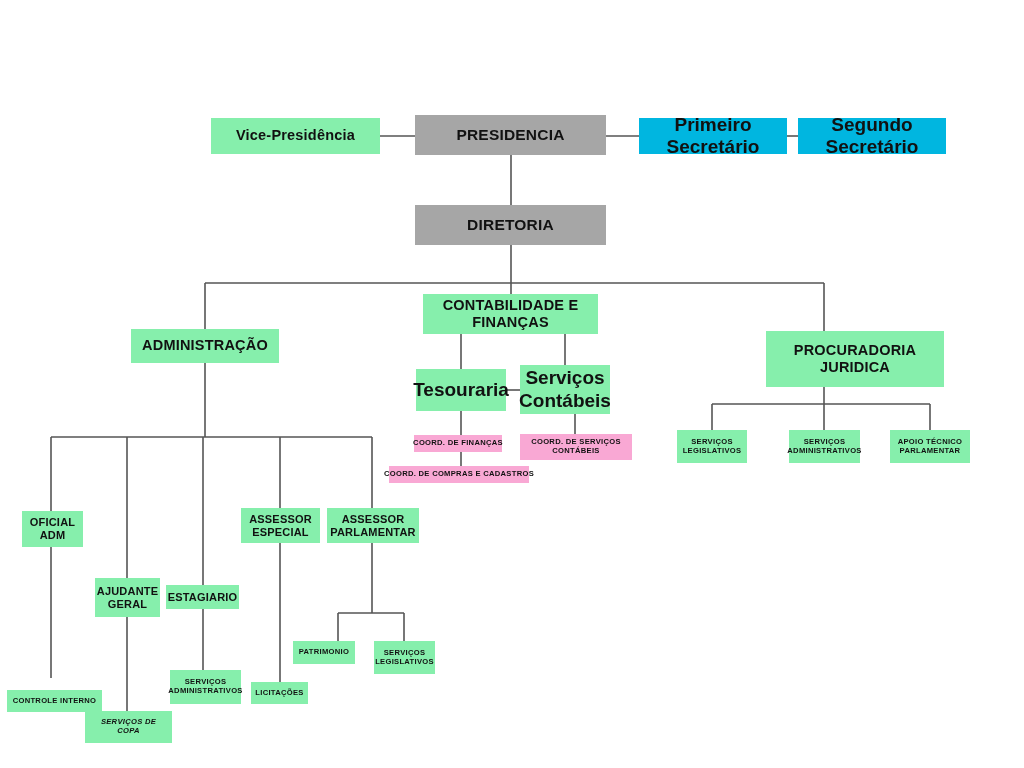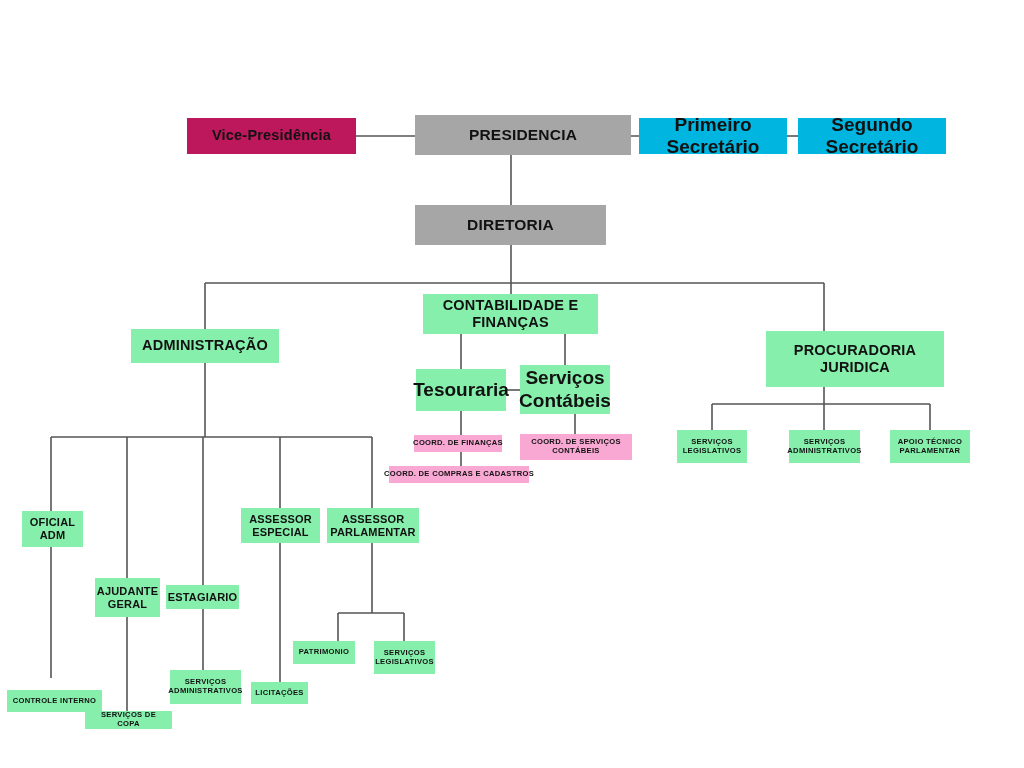--- a/index.html
+++ b/index.html
@@ -35,21 +35,21 @@
     justify-content: center;
     text-align: center;
     box-sizing: border-box;
     color: #111111;
     font-weight: bold;
     line-height: 1.18;
     padding: 2px 4px;
     white-space: pre-line;
   }
   .gray   { background: #a6a6a6; }
-  .cyan   { background: #be185d; }
+  .cyan   { background: #86efac; margin-left: 24px; }
   .cyan2  { background: #00b6e0; }
   .green  { background: #86efac; }
   .blue   { background: #f9a8d4; }
   .t18 { font-size: 15.5px; letter-spacing: .2px; }
   .t16 { font-size: 14.5px; letter-spacing: .2px; }
   .t14 { font-size: 19px; }
   .t12 { font-size: 11px; letter-spacing: .2px; }
   .t9  { font-size: 7.6px; letter-spacing: .3px; }
   .overflowtext { white-space: nowrap; }
 </style>
@@ -101,21 +101,21 @@
     <line x1="280" y1="543" x2="280" y2="682"></line>
 
     <line x1="372" y1="543" x2="372" y2="613"></line>
     <line x1="338" y1="613" x2="404" y2="613"></line>
     <line x1="338" y1="613" x2="338" y2="641"></line>
     <line x1="404" y1="613" x2="404" y2="641"></line>
   </svg>
 
   <div id="nodes">
       <div class="node cyan t16" style="left: 187px; top: 118px; width: 169px; height: 36px;">Vice-Presidência</div>
-      <div class="node gray t18" style="left: 415px; top: 115px; width: 216px; height: 40px;">PRESIDENCIA</div>
+      <div class="node gray t18" style="left: 415px; top: 115px; width: 191px; height: 40px;">PRESIDENCIA</div>
       <div class="node cyan2 t14" style="left: 639px; top: 118px; width: 148px; height: 36px;">Primeiro Secretário</div>
       <div class="node cyan2 t14" style="left: 798px; top: 118px; width: 148px; height: 36px;">Segundo Secretário</div>
       <div class="node gray t18" style="left: 415px; top: 205px; width: 191px; height: 40px;">DIRETORIA</div>
       <div class="node green t16" style="left: 131px; top: 329px; width: 148px; height: 34px;">ADMINISTRAÇÃO</div>
       <div class="node green t16" style="left: 423px; top: 294px; width: 175px; height: 40px;">CONTABILIDADE E
 FINANÇAS</div>
       <div class="node green t16" style="left: 766px; top: 331px; width: 178px; height: 56px;">PROCURADORIA
 JURIDICA</div>
       <div class="node green t14" style="left: 416px; top: 369px; width: 90px; height: 42px;">Tesouraria</div>
       <div class="node green t14" style="left: 520px; top: 365px; width: 90px; height: 49px;">Serviços
@@ -133,21 +133,21 @@
       <div class="node green t12" style="left: 22px; top: 511px; width: 61px; height: 36px;">OFICIAL
 ADM</div>
       <div class="node green t12" style="left: 95px; top: 578px; width: 65px; height: 39px;">AJUDANTE
 GERAL</div>
       <div class="node green t12" style="left: 166px; top: 585px; width: 73px; height: 24px;">ESTAGIARIO</div>
       <div class="node green t12" style="left: 241px; top: 508px; width: 79px; height: 35px;">ASSESSOR
 ESPECIAL</div>
       <div class="node green t12" style="left: 327px; top: 508px; width: 92px; height: 35px;">ASSESSOR
 PARLAMENTAR</div>
       <div class="node green t9" style="left: 7px; top: 690px; width: 95px; height: 22px;">CONTROLE INTERNO</div>
-      <div class="node green t9" style="left: 85px; top: 711px; width: 87px; height: 18px;">SERVIÇOS DE COPA</div>
+      <div class="node green t9" style="left: 85px; top: 711px; width: 87px; height: 32px; font-style: italic;">SERVIÇOS DE COPA</div>
       <div class="node green t9" style="left: 170px; top: 670px; width: 71px; height: 34px;">SERVIÇOS
 ADMINISTRATIVOS</div>
       <div class="node green t9" style="left: 251px; top: 682px; width: 57px; height: 22px;">LICITAÇÕES</div>
       <div class="node green t9" style="left: 293px; top: 641px; width: 62px; height: 23px;">PATRIMONIO</div>
       <div class="node green t9" style="left: 374px; top: 641px; width: 61px; height: 33px;">SERVIÇOS
 LEGISLATIVOS</div>
     </div>
 
 </div>
 

